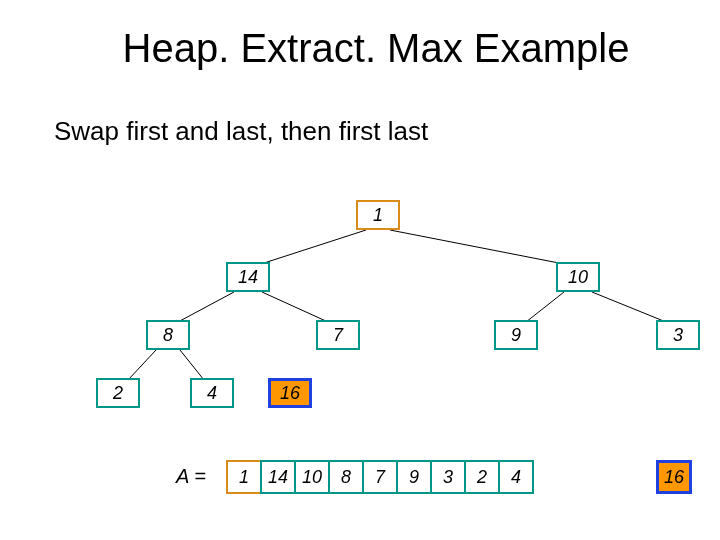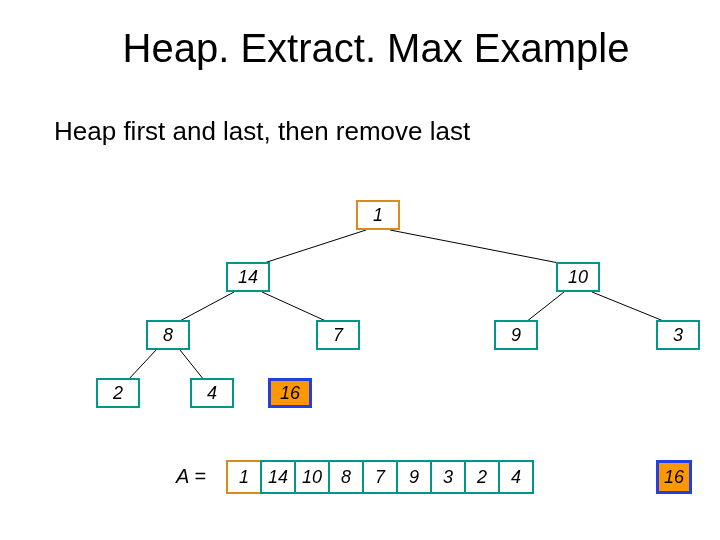--- a/index.html
+++ b/index.html
@@ -117,21 +117,21 @@
   font-size: 18px;
   font-style: italic;
   box-sizing: border-box;
 }
 </style>
 </head>
 <body>
 <div class="slide">
 
 <div class="title">Heap. Extract. Max Example</div>
-<div class="subtitle">Heap first and last, then remove last</div>
+<div class="subtitle">Swap first and last, then first last</div>
 
 <svg class="edges">
   <line x1="350" y1="230" x2="245" y2="264"></line>
   <line x1="374" y1="230" x2="548" y2="264"></line>
   <line x1="218" y1="292" x2="162" y2="322"></line>
   <line x1="246" y1="292" x2="312" y2="322"></line>
   <line x1="548" y1="292" x2="510" y2="322"></line>
   <line x1="576" y1="292" x2="650" y2="322"></line>
   <line x1="140" y1="350" x2="112" y2="380"></line>
   <line x1="164" y1="350" x2="188" y2="380"></line>

